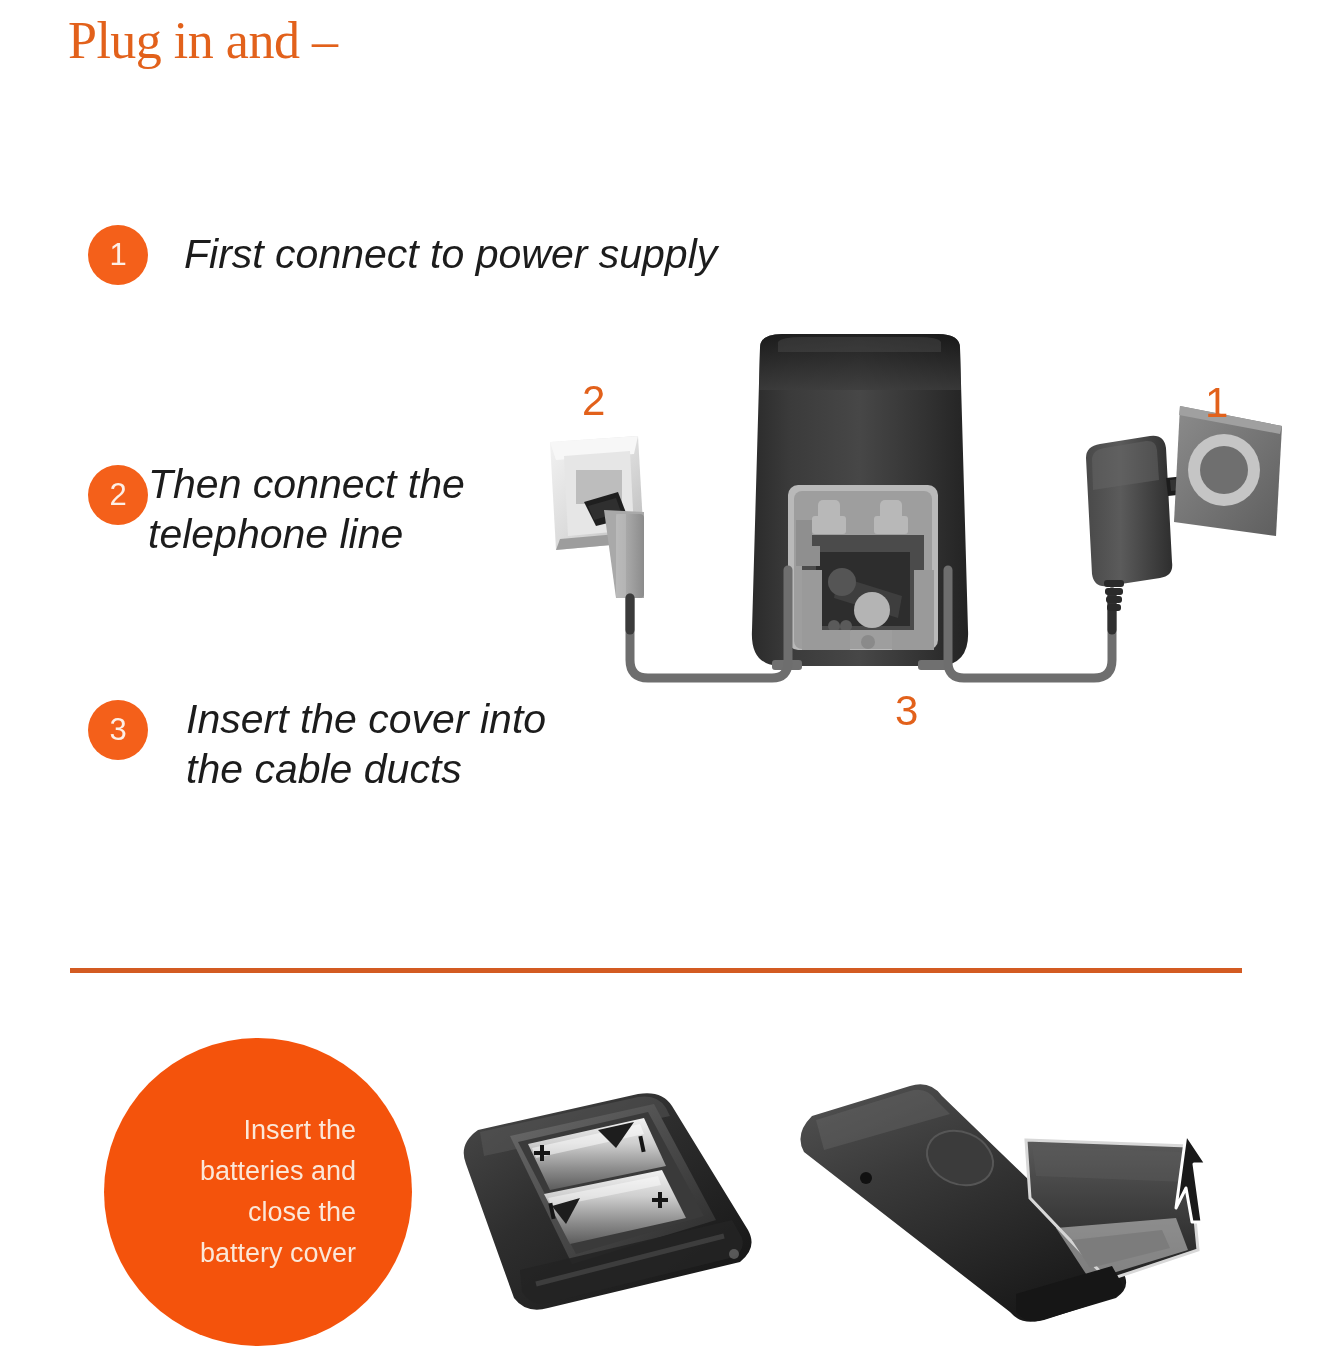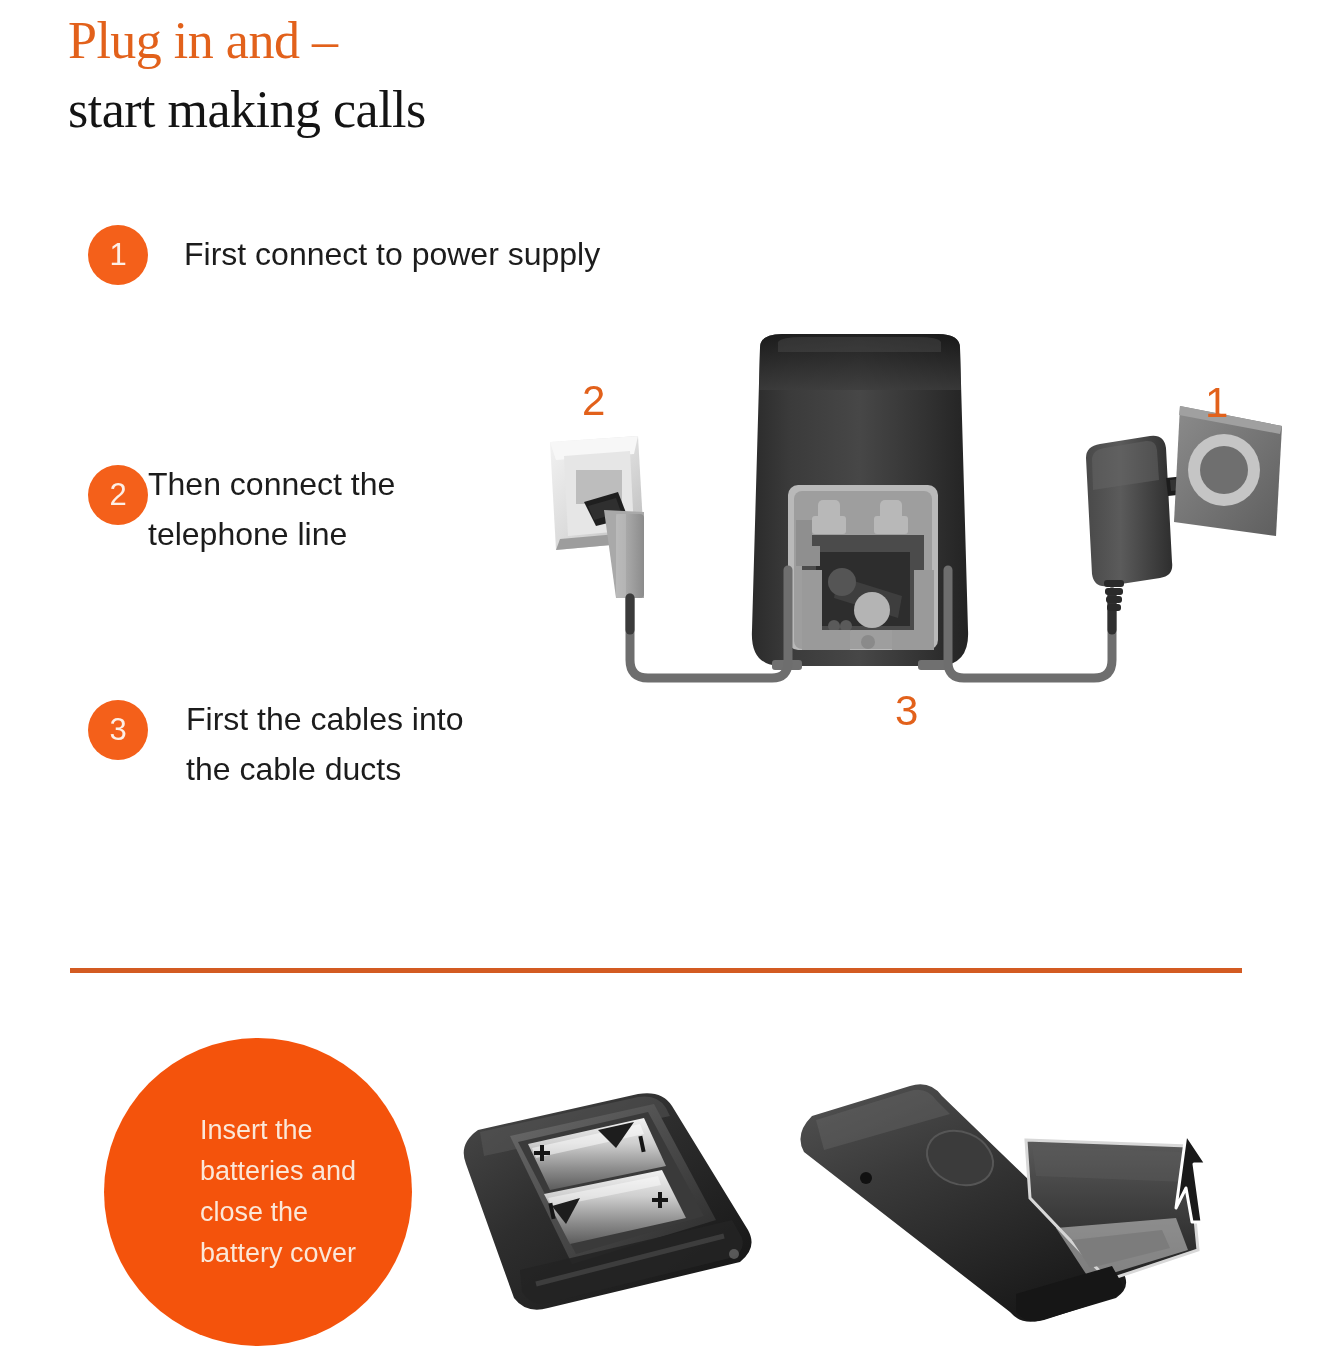--- a/index.html
+++ b/index.html
@@ -53,25 +53,26 @@
     border-radius: 50%;
     background: #F4601A;
     color: #FDEFE6;
     font-size: 31px;
     line-height: 60px;
     text-align: center;
     flex: 0 0 60px;
     font-weight: 400;
   }
   .step-text {
-    font-size: 32px;
+    font-size: 41px;
     line-height: 50px;
     color: #1c1c1c;
     white-space: pre-line;
     font-weight: 400;
+    font-style: italic;
   }
   #step-1 { left: 88px; top: 225px; }
   #step-1 .step-text { margin-left: 36px; margin-top: 4px; }
   #step-2 { left: 88px; top: 465px; }
   #step-2 .step-text { margin-top: -6px; }
   #step-3 { left: 88px; top: 700px; }
   #step-3 .step-text { margin-left: 38px; margin-top: -6px; }
 
   
   #diagram {
@@ -112,54 +113,53 @@
     border-radius: 50%;
     background: #F4530C;
     display: flex;
     align-items: center;
     justify-content: center;
   }
   #battery-circle-text {
     color: #FBE7D8;
     font-size: 27px;
     line-height: 41px;
-    text-align: left;
+    text-align: right;
     white-space: pre-line;
     font-weight: 400;
     margin-left: 40px;
   }
 
   
   #photo-open  { position: absolute; left: 448px; top: 1078px; width: 330px; height: 240px; }
   #photo-close { position: absolute; left: 790px; top: 1072px; width: 430px; height: 255px; }
 
   svg { display: block; overflow: visible; }
 </style>
 </head>
 <body>
 
 <div id="heading">
   <div class="head-line-1">Plug in and –</div>
-  <div class="head-line-2">start making calls</div>
 </div>
 
 <div class="step" id="step-1">
   <div class="step-badge">1</div>
   <div class="step-text">First connect to power supply</div>
 </div>
 
 <div class="step" id="step-2">
   <div class="step-badge">2</div>
   <div class="step-text">Then connect the
 telephone line</div>
 </div>
 
 <div class="step" id="step-3">
   <div class="step-badge">3</div>
-  <div class="step-text">First the cables into
+  <div class="step-text">Insert the cover into
 the cable ducts</div>
 </div>
 
 <div id="diagram">
 
   <svg width="790" height="420" viewBox="0 0 790 420">
     <defs>
       <linearGradient id="gBody" x1="0" y1="0" x2="1" y2="0">
         <stop offset="0" stop-color="#2b2b2b"></stop>
         <stop offset="0.18" stop-color="#3b3b3b"></stop>

